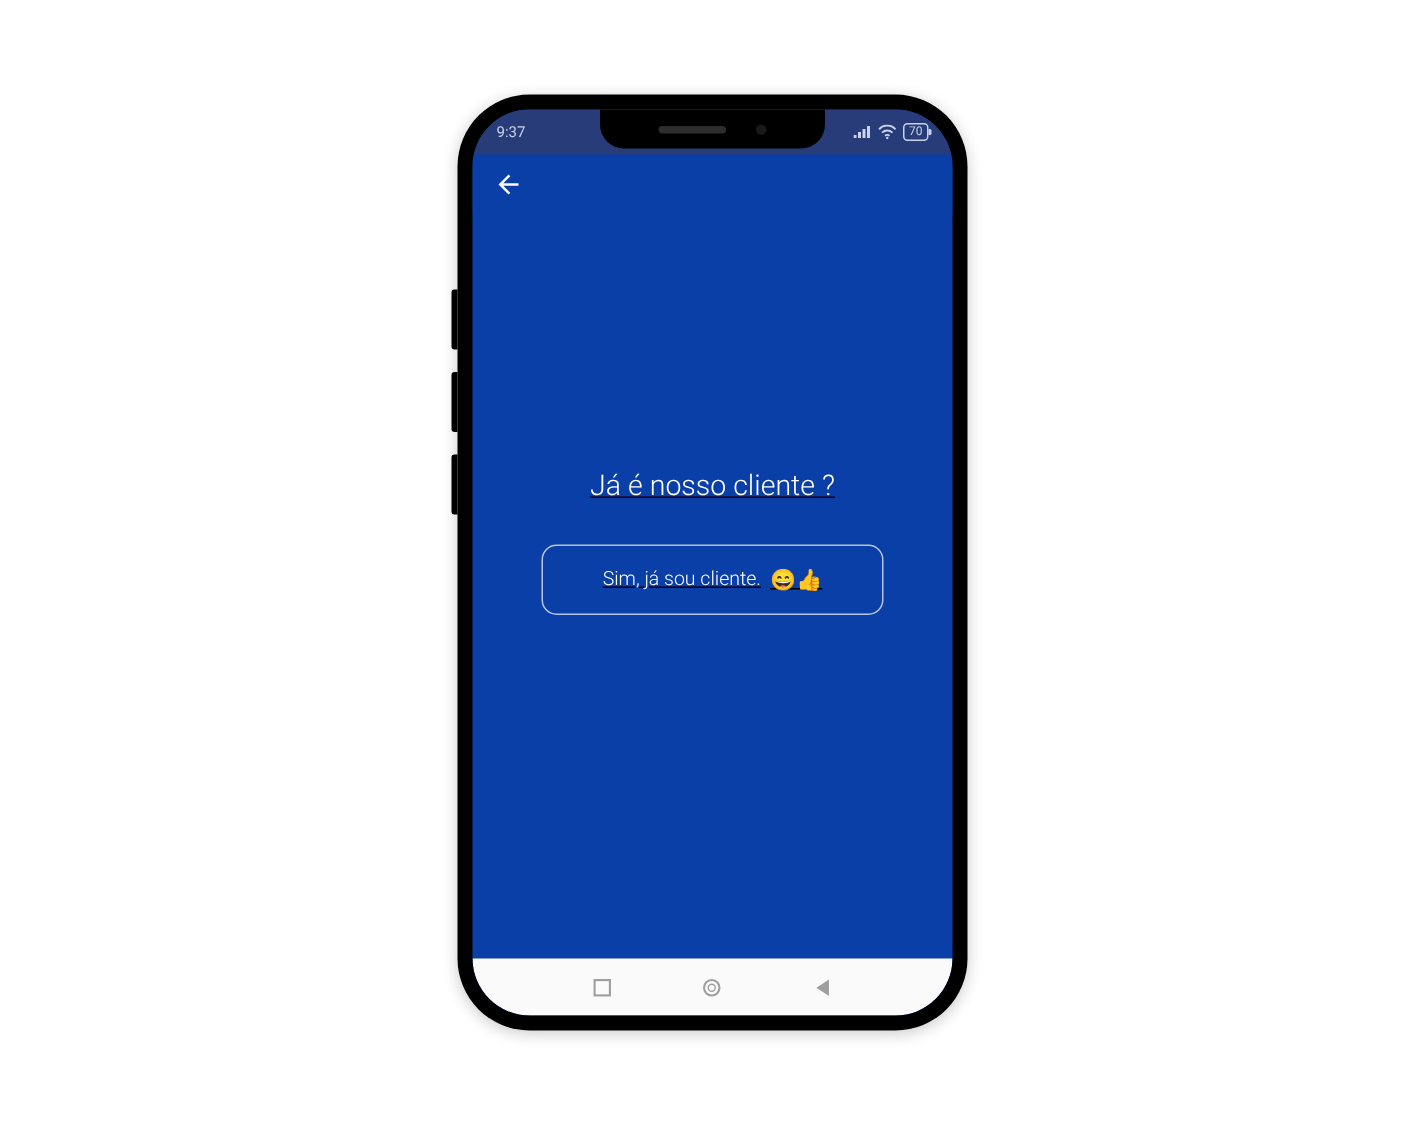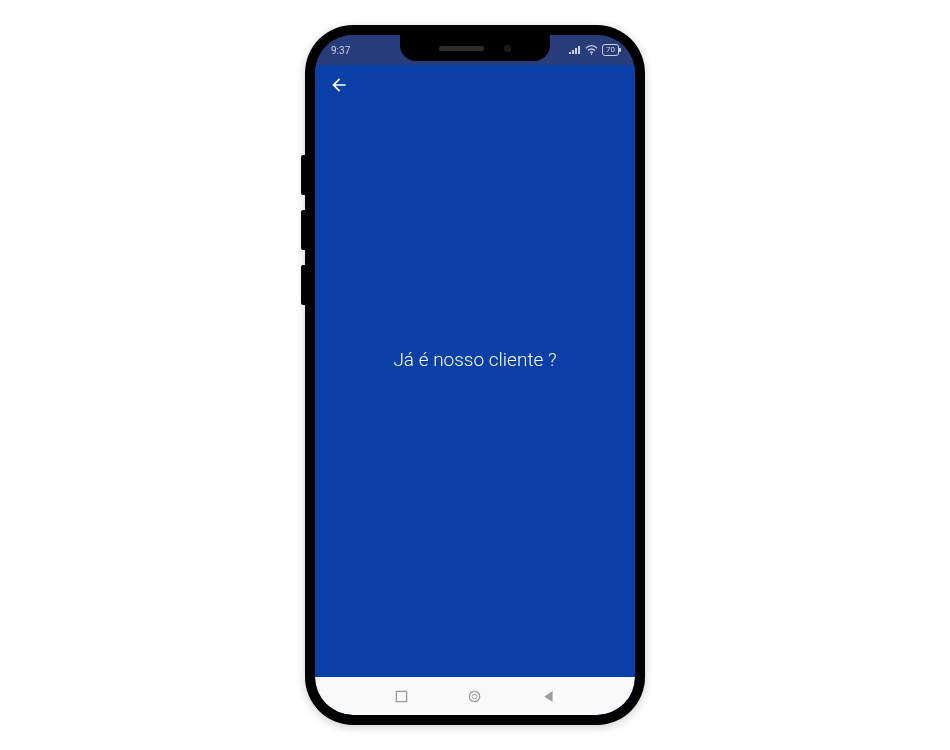--- a/index.html
+++ b/index.html
@@ -7,21 +7,21 @@
       width: 950px;
       height: 750px;
       background: #ffffff;
       display: flex;
       align-items: center;
       justify-content: center;
       font-family: -apple-system, BlinkMacSystemFont, "Segoe UI", Roboto, sans-serif;
     }
     .phone-frame {
       width: 340px;
-      height: 700px;
+      height: 624px;
       background: #000;
       border-radius: 48px;
       padding: 10px;
       position: relative;
       box-shadow: 0 2px 10px rgba(0,0,0,0.2);
     }
     .phone-frame::before {
       
       content: "";
       position: absolute;
@@ -118,20 +118,21 @@
     }
     .content {
       flex: 1;
       display: flex;
       flex-direction: column;
       align-items: center;
       justify-content: center;
       padding: 0 46px;
       gap: 24px;
       transform: translateY(-30px);
+      text-decoration: underline;
     }
     .heading {
       color: #ffffff;
       font-size: 19px;
       font-weight: 300;
       text-align: center;
       margin-bottom: 4px;
     }
     .option-btn {
       width: 100%;
@@ -206,20 +207,24 @@
       <div class="back-btn">
         <svg width="20" height="20" viewBox="0 0 24 24">
           <path fill="#ffffff" d="M20 11H7.83l5.59-5.59L12 4l-8 8 8 8 1.41-1.41L7.83 13H20z"></path>
         </svg>
       </div>
     </div>
 
     <div class="content">
       <div class="heading">Já é nosso cliente ?</div>
 
+      <div class="option-btn">
+        <span>Sim, já sou cliente.</span>
+        <span class="emoji">😄👍</span>
+      </div>
 
     </div>
 
     <div class="nav-bar">
       <div class="nav-btn">
         <svg width="13" height="13" viewBox="0 0 14 14">
           <rect x="1.5" y="1.5" width="11" height="11" fill="none" stroke="#9e9e9e" stroke-width="1.5"></rect>
         </svg>
       </div>
       <div class="nav-btn">

